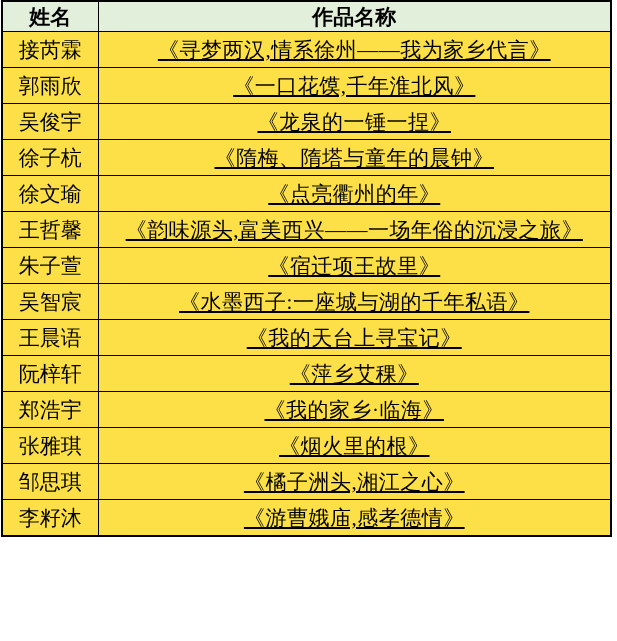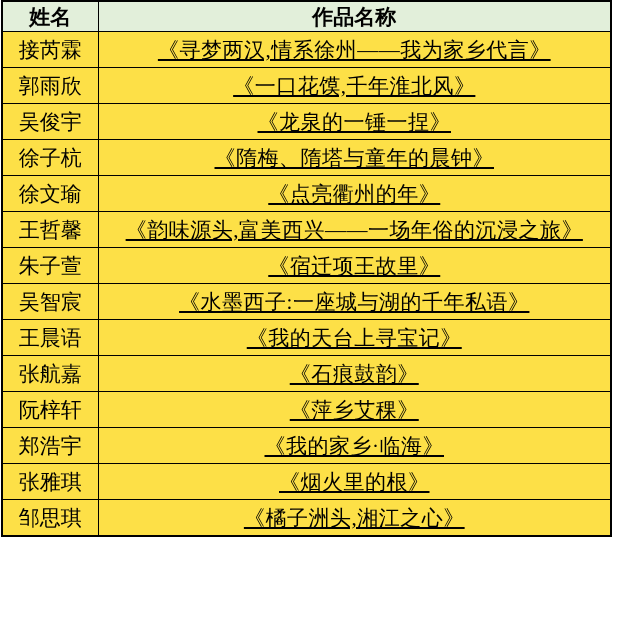--- a/index.html
+++ b/index.html
@@ -102,34 +102,34 @@
       </tr>
       <tr>
         <td class="name">吴智宸</td>
         <td class="work">《水墨西子:一座城与湖的千年私语》</td>
       </tr>
       <tr>
         <td class="name">王晨语</td>
         <td class="work">《我的天台上寻宝记》</td>
       </tr>
       <tr>
-        <td class="name">张航嘉</td>
-        <td class="work">《石痕鼓韵》</td>
-      </tr>
-      <tr>
         <td class="name">阮梓轩</td>
         <td class="work">《萍乡艾稞》</td>
       </tr>
       <tr>
         <td class="name">郑浩宇</td>
         <td class="work">《我的家乡·临海》</td>
       </tr>
       <tr>
         <td class="name">张雅琪</td>
         <td class="work">《烟火里的根》</td>
       </tr>
       <tr>
         <td class="name">邹思琪</td>
         <td class="work">《橘子洲头,湘江之心》</td>
       </tr>
+      <tr>
+        <td class="name">李籽沐</td>
+        <td class="work">《游曹娥庙,感孝德情》</td>
+      </tr>
     </tbody>
   </table>
 </div>
 
 </body></html>

